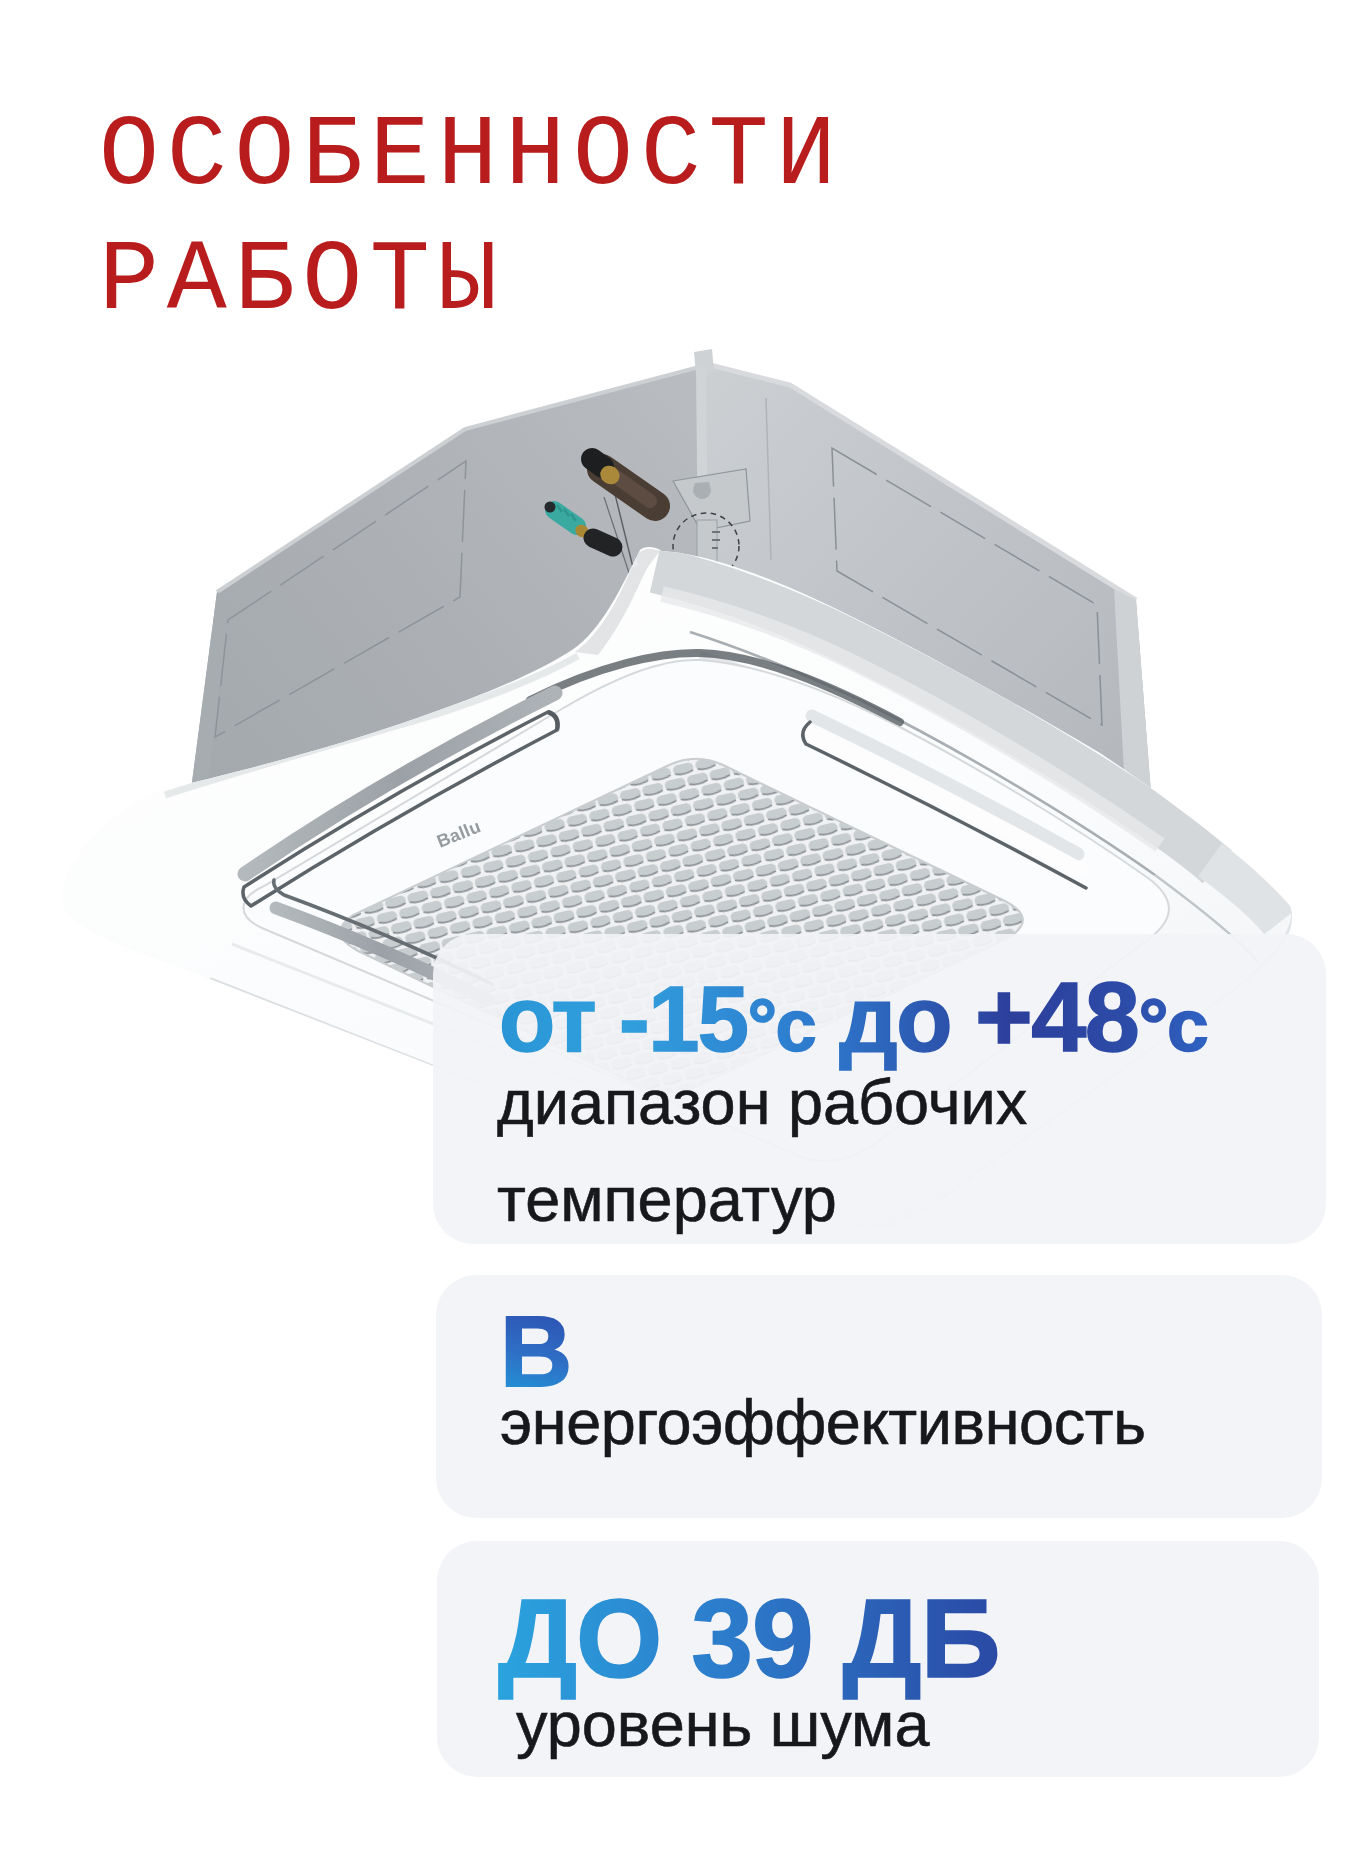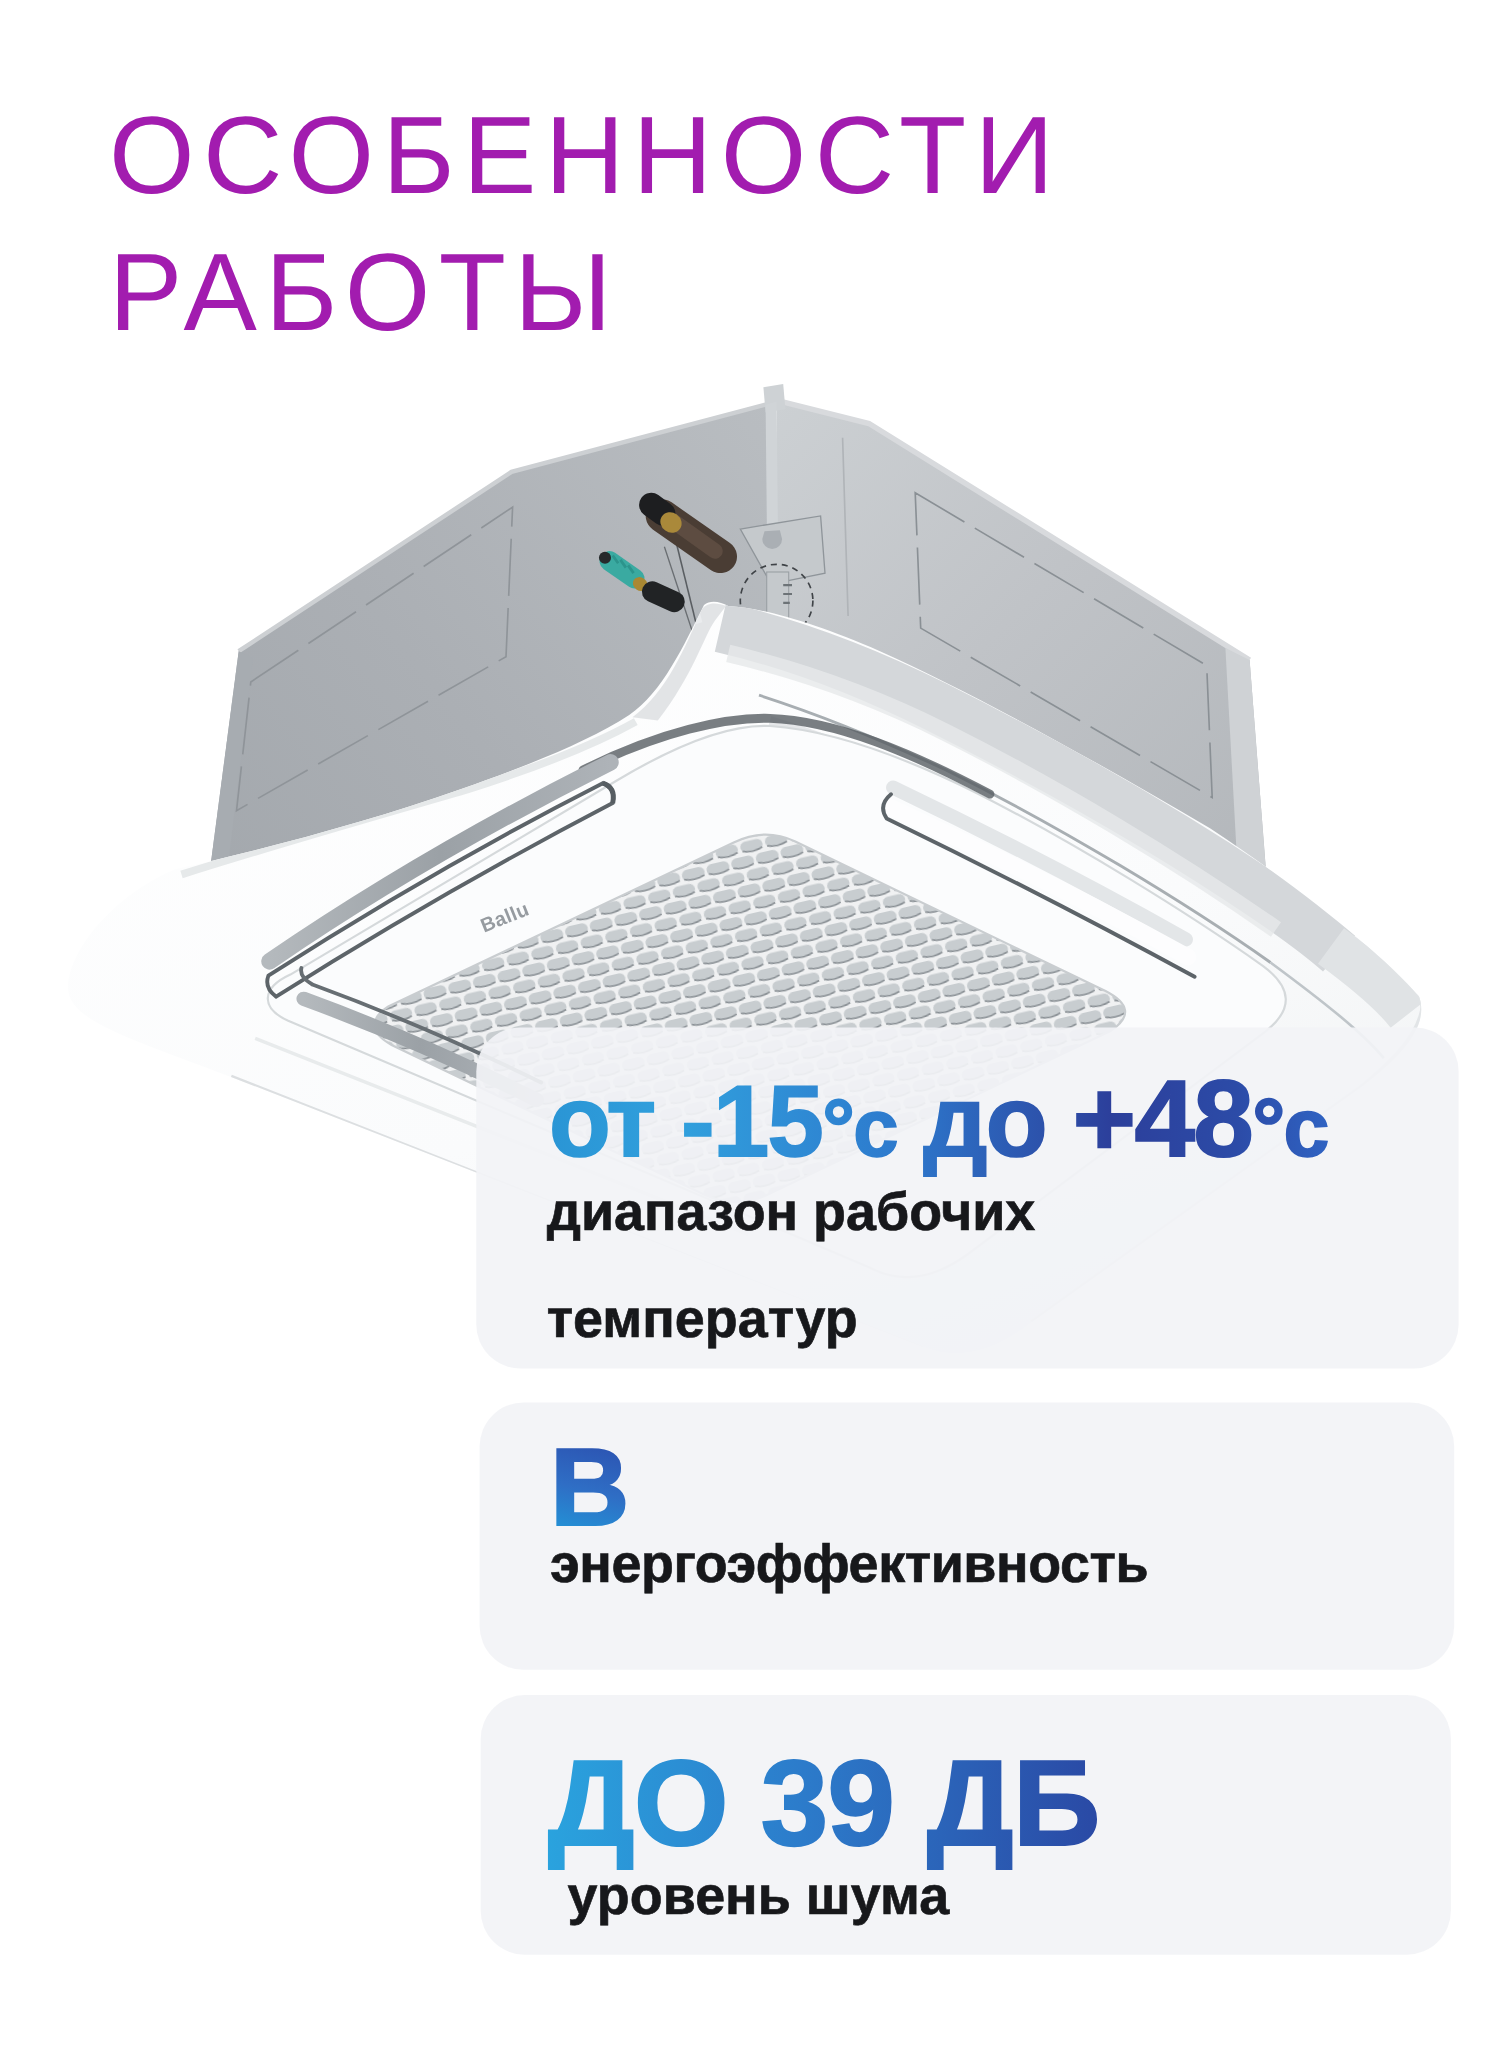--- a/index.html
+++ b/index.html
@@ -1,26 +1,26 @@
 <!DOCTYPE html>
 <html><head>
 <meta charset="utf-8">
 <style>
   html,body{margin:0;padding:0;}
   body{width:1358px;height:1870px;background:#ffffff;overflow:hidden;position:relative;
        font-family:"Liberation Sans",sans-serif;}
   .abs{position:absolute;}
-  #title{left:99px;top:79px;font-size:100px;line-height:125px;letter-spacing:7.7px;
-         color:#a21caf;white-space:nowrap;}
+  #title{left:99px;top:94px;font-size:100px;line-height:125px;letter-spacing:7.7px;
+         color:#b91c1c;white-space:nowrap;font-family:Liberation Mono, monospace;}
   #scene{left:0;top:0;z-index:1;}
   .card{background:rgba(242,243,246,0.92);border-radius:40px;z-index:2;}
   #card1{left:433px;top:934px;width:893px;height:310px;}
   #card2{left:436px;top:1275px;width:886px;height:243px;}
   #card3{left:437px;top:1541px;width:882px;height:236px;}
-  .sub{color:#17181b;font-size:49px;z-index:3;white-space:nowrap;font-weight:bold;-webkit-text-stroke:0.6px #17181b;}
+  .sub{color:#17181b;font-size:63px;z-index:3;white-space:nowrap;-webkit-text-stroke:0.6px #17181b;}
   .hsvg{position:absolute;z-index:3;}
   #sub1{left:497px;top:1054px;line-height:97px;}
   #sub2{left:500px;top:1391px;line-height:63px;letter-spacing:-0.4px;}
   #sub3{left:497px;top:1693px;line-height:63px;margin-left:19px;}
 </style>
 </head>
 <body>
 
 <div id="title" class="abs">ОСОБЕННОСТИ<br>РАБОТЫ</div>
 

